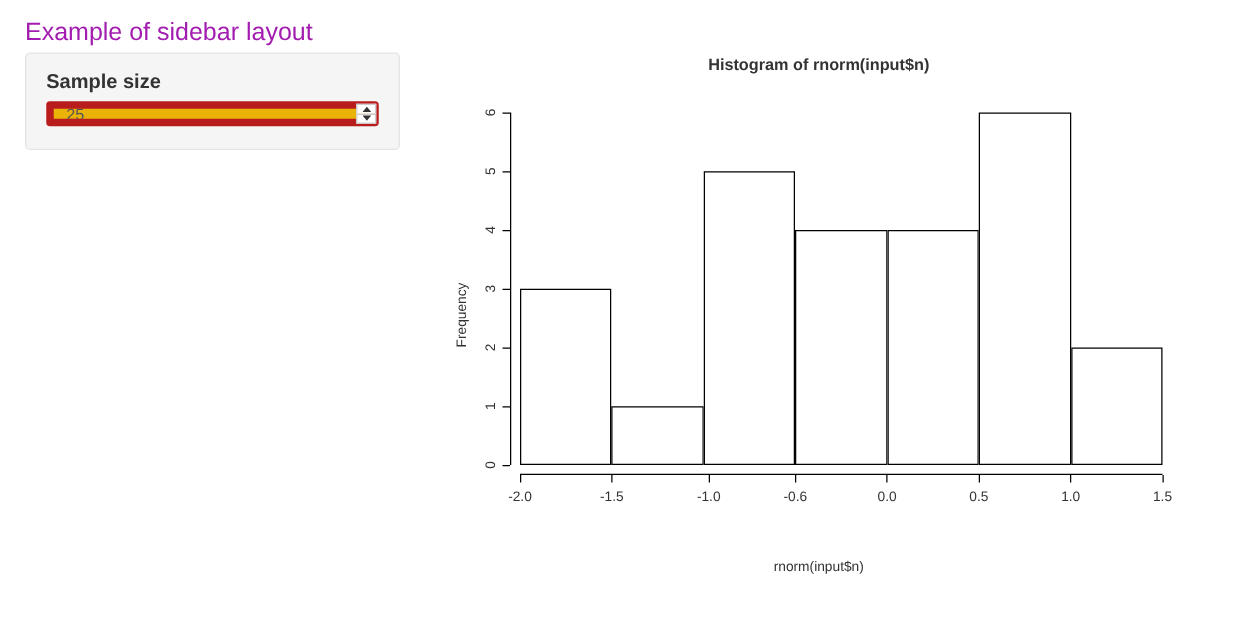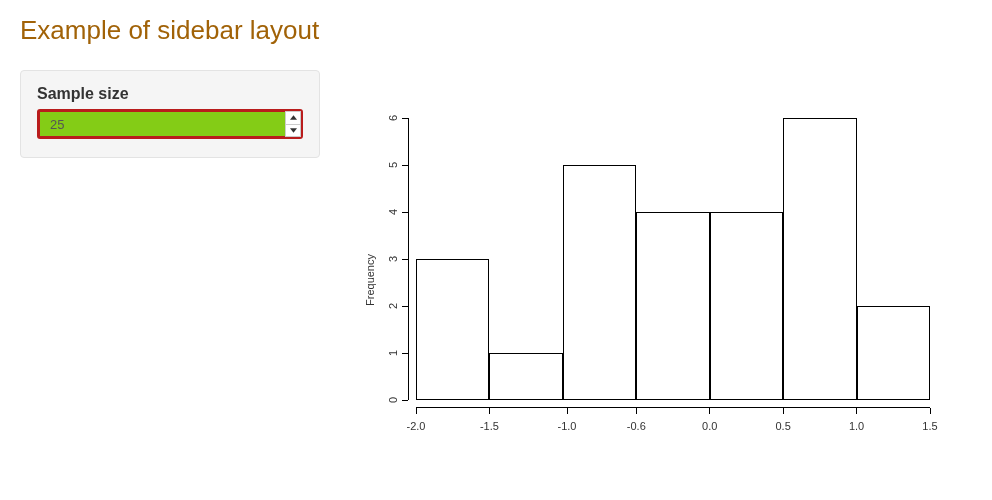--- a/index.html
+++ b/index.html
@@ -1,22 +1,22 @@
 <!DOCTYPE html>
 <html><head>
   <meta charset="utf-8">
   <style>
     * { box-sizing: border-box; margin: 0; padding: 0; }
     body { font-family: "Helvetica Neue", Helvetica, Arial, sans-serif; background: #fff; color: #333; width: 992px; height: 500px; padding: 15px 20px; }
-    h2.title { font-size: 26px; font-weight: 500; color: #a16207; margin-bottom: 24px; }
+    h2.title { font-size: 20px; font-weight: 500; color: #a21caf; margin-bottom: 4px; }
     .row { display: flex; align-items: flex-start; }
     .sidebar-panel { width: 300px; background: #f5f5f5; border: 1px solid #e3e3e3; border-radius: 4px; padding: 14px 16px 18px; margin-right: 30px; }
     .form-label { font-weight: 700; font-size: 16px; color: #333; display: block; margin-bottom: 6px; }
     .numeric-wrap { position: relative; display: flex; }
-    .numeric-input { width: 100%; height: 30px; border: 3px solid #b91c1c; border-radius: 3px; padding: 4px 24px 4px 10px; font-size: 13px; color:#555; outline: none; background:#84cc16; }
+    .numeric-input { width: 100%; height: 18px; border: 6px solid #b91c1c; border-radius: 3px; padding: 4px 24px 4px 10px; font-size: 13px; color:#555; outline: none; background:#eab308; }
     .spinners { position: absolute; right: 2px; top: 2px; bottom: 2px; width: 16px; display: flex; flex-direction: column; }
     .spin { flex: 1; border: 1px solid #ccc; background: #fff; display: flex; align-items: center; justify-content: center; cursor: pointer; }
     .spin:first-child { border-bottom: none; }
     .spin svg { width: 7px; height: 5px; display: block; }
     .main-panel { flex: 1; position: relative; }
     .plot { position: relative; width: 610px; height: 420px; }
     .plot-title { position: absolute; left: 0; right: 0; top: 2px; text-align: center; font-weight: 700; font-size: 13px; }
     .ylab { position: absolute; left: -6px; top: 50%; transform: translateY(-50%) rotate(-90deg); transform-origin: center; font-size: 11px; }
     .xlab { position: absolute; left: 0; right: 0; bottom: 2px; text-align: center; font-size: 11px; }
     .plot-area { position: absolute; left: 58px; top: 48px; width: 530px; height: 290px; }
@@ -53,21 +53,23 @@
                 <polygon points="0,0 8,0 4,5" fill="#333"></polygon>
               </svg>
             </span>
         </div>
       </div>
     </div>
   </div>
 
   <div class="main-panel">
     <div class="plot">
+      <div class="plot-title">Histogram of rnorm(input$n)</div>
       <div class="ylab">Frequency</div>
+      <div class="xlab">rnorm(input$n)</div>
       <div class="plot-area" id="plot-area">
           <div class="bar" style="left: 8px; width: 73.4286px; height: 141px; bottom: 8px;"></div>
           <div class="bar" style="left: 81.4286px; width: 73.4286px; height: 47px; bottom: 8px;"></div>
           <div class="bar" style="left: 154.857px; width: 73.4286px; height: 235px; bottom: 8px;"></div>
           <div class="bar" style="left: 228.286px; width: 73.4286px; height: 188px; bottom: 8px;"></div>
           <div class="bar" style="left: 301.714px; width: 73.4286px; height: 188px; bottom: 8px;"></div>
           <div class="bar" style="left: 375.143px; width: 73.4286px; height: 282px; bottom: 8px;"></div>
           <div class="bar" style="left: 448.571px; width: 73.4286px; height: 94px; bottom: 8px;"></div>
           <div class="axis-line" style="left: 8px; width: 514px; height: 1px; bottom: 0px;"></div>
           <div class="axis-line" style="left: 0px; width: 1px; top: 0px; height: 282px;"></div>

